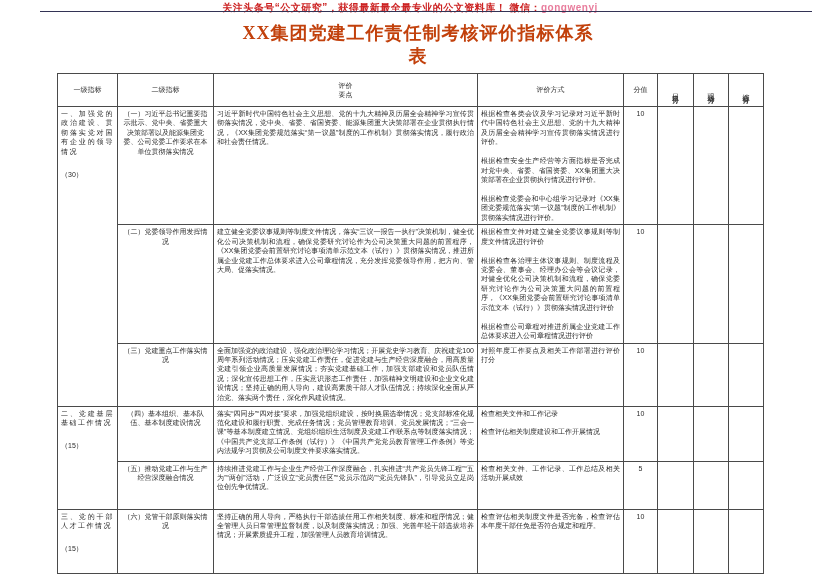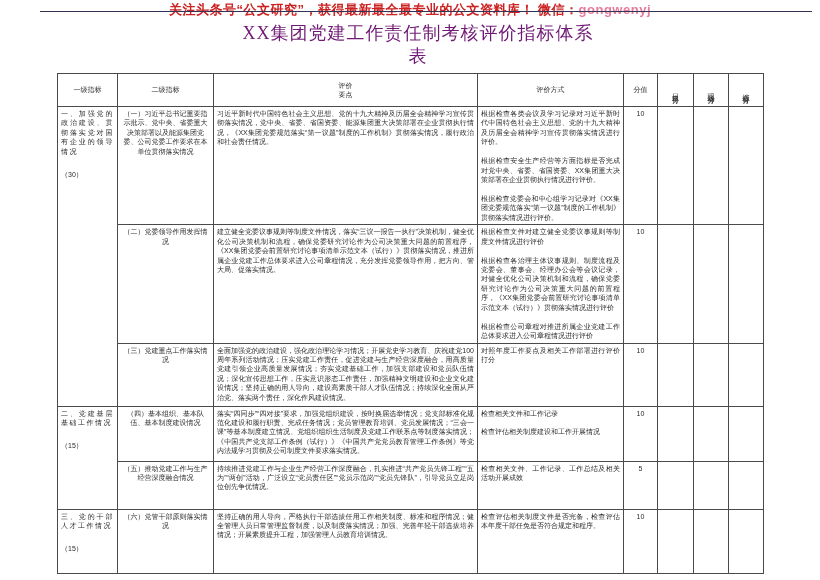--- a/index.html
+++ b/index.html
@@ -6,33 +6,33 @@
   body{
     width:820px;height:580px;background:#ffffff;
     font-family:"Liberation Sans","DejaVu Sans",sans-serif;
     color:#2b2b2b;position:relative;overflow:hidden;
   }
   .page{position:relative;width:820px;height:580px;background:#fff;}
 
   
   .banner{
     position:absolute;top:1px;left:0;width:100%;
-    text-align:center;font-size:13px;font-weight:bold;color:#cc2222;
+    text-align:center;font-size:10px;font-weight:bold;color:#cc2222;
     letter-spacing:0.5px;white-space:nowrap;
   }
   .banner .wechat{color:#e87c9c;font-weight:bold;}
   .banner-rule{
     position:absolute;top:11px;left:40px;right:8px;height:0;
     border-bottom:1.5px solid #333355;
   }
 
   
   .title-wrap{position:absolute;top:22px;left:0;width:100%;text-align:center;}
   .title-line{
-    font-size:18px;font-weight:normal;color:#701a75;
+    font-size:18px;font-weight:bold;color:#c2410c;
     letter-spacing:1px;line-height:1.25;
     font-family:"Liberation Serif","DejaVu Serif",serif;
     margin-left:16px;
   }
 
   
   table.main{
     position:absolute;top:73px;left:57px;
     width:706px;table-layout:fixed;border-collapse:collapse;
     border:1.5px solid #4a4a4a;

